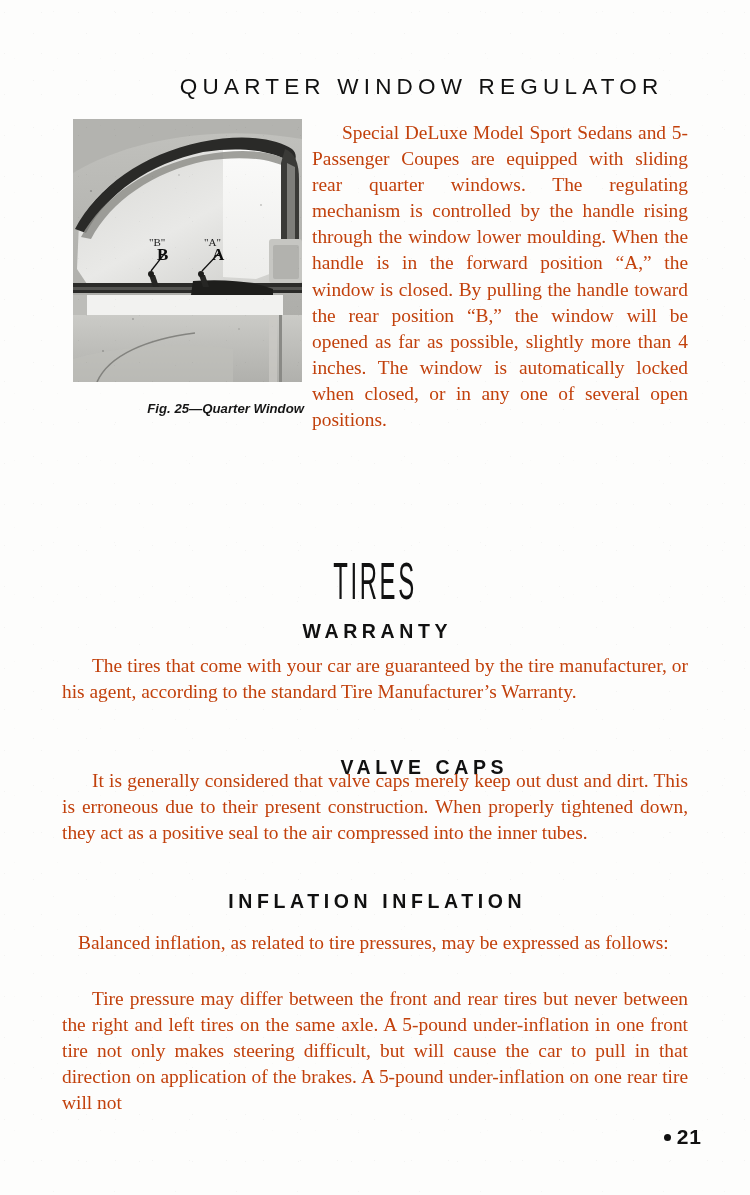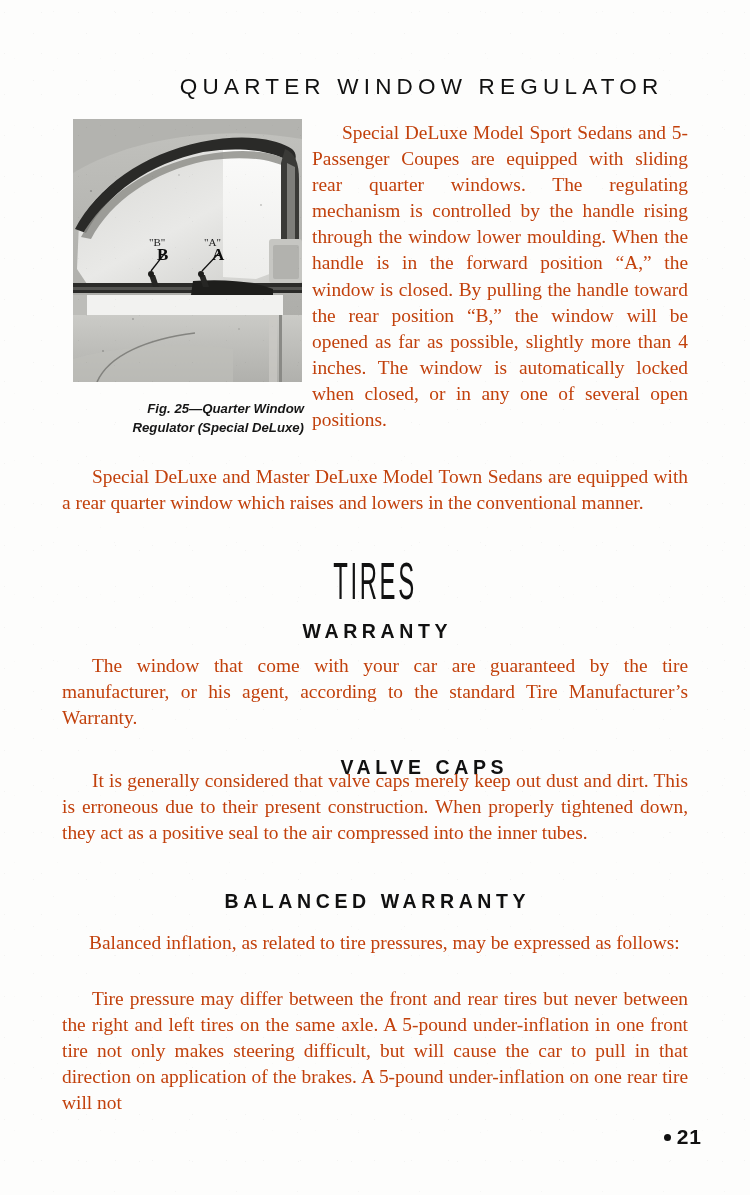--- a/index.html
+++ b/index.html
@@ -229,37 +229,35 @@
       
       <div style="position:absolute;left:84px;top:126px;font-family:'Liberation Serif',serif;font-size:17px;font-weight:700;color:#0d0d0d;">B</div>
       <div style="position:absolute;left:139px;top:126px;font-family:'Liberation Serif',serif;font-size:17px;font-weight:700;color:#0d0d0d;">A</div>
       <div style="position:absolute;left:76px;top:117px;font-family:'Liberation Serif',serif;font-size:11px;color:#1a1a1a;">"B"</div>
       <div style="position:absolute;left:131px;top:117px;font-family:'Liberation Serif',serif;font-size:11px;color:#1a1a1a;">"A"</div>
     </div>
   </div>
 
   <div class="fig-caption">
     <div>Fig. 25—Quarter Window</div>
-    <div>Regulator (Special DeLuxe)</div>
   </div>
 
   <div class="body-col para-indent" style="left:312px; top:120px; width:376px;">Special DeLuxe Model Sport Sedans and 5-Passenger Coupes are equipped with sliding rear quarter windows. The regulating mechanism is controlled by the handle rising through the window lower moulding. When the handle is in the forward position “A,” the window is closed. By pulling the handle toward the rear position “B,” the window will be opened as far as possible, slightly more than 4 inches. The window is automatically locked when closed, or in any one of several open positions.</div>
 
-  <div class="body-col para-indent" style="left:62px; top:464px; width:626px;">Special DeLuxe and Master DeLuxe Model Town Sedans are equipped with a rear quarter window which raises and lowers in the conventional manner.</div>
 
   <div class="display-heading" style="top:551px;">TIRES</div>
 
   <div class="section-heading" style="top:620px;">WARRANTY</div>
-  <div class="body-col para-indent" style="left:62px; top:653px; width:626px;">The window that come with your car are guaranteed by the tire manufacturer, or his agent, according to the standard Tire Manufacturer’s Warranty.</div>
+  <div class="body-col para-indent" style="left:62px; top:653px; width:626px;">The tires that come with your car are guaranteed by the tire manufacturer, or his agent, according to the standard Tire Manufacturer’s Warranty.</div>
 
   <div class="section-heading" style="top:756px;padding-left:47px;">VALVE CAPS</div>
   <div class="body-col para-indent" style="left:62px; top:768px; width:626px;">It is generally considered that valve caps merely keep out dust and dirt. This is erroneous due to their present construction. When properly tightened down, they act as a positive seal to the air compressed into the inner tubes.</div>
 
-  <div class="section-heading" style="top:890px;">BALANCED WARRANTY</div>
-  <div class="body-col para-indent" style="left:59px; top:930px; width:626px;">Balanced inflation, as related to tire pressures, may be expressed as follows:</div>
+  <div class="section-heading" style="top:890px;">INFLATION INFLATION</div>
+  <div class="body-col para-indent" style="left:48px; top:930px; width:626px;">Balanced inflation, as related to tire pressures, may be expressed as follows:</div>
   <div class="body-col para-indent" style="left:62px; top:986px; width:626px;">Tire pressure may differ between the front and rear tires but never between the right and left tires on the same axle. A 5-pound under-inflation in one front tire not only makes steering difficult, but will cause the car to pull in that direction on application of the brakes. A 5-pound under-inflation on one rear tire will not</div>
 
   <div class="folio">
     <span class="dot"></span><span>21</span>
   </div>
 
   <div class="grain"></div>
 </div>
 
 </body></html>

